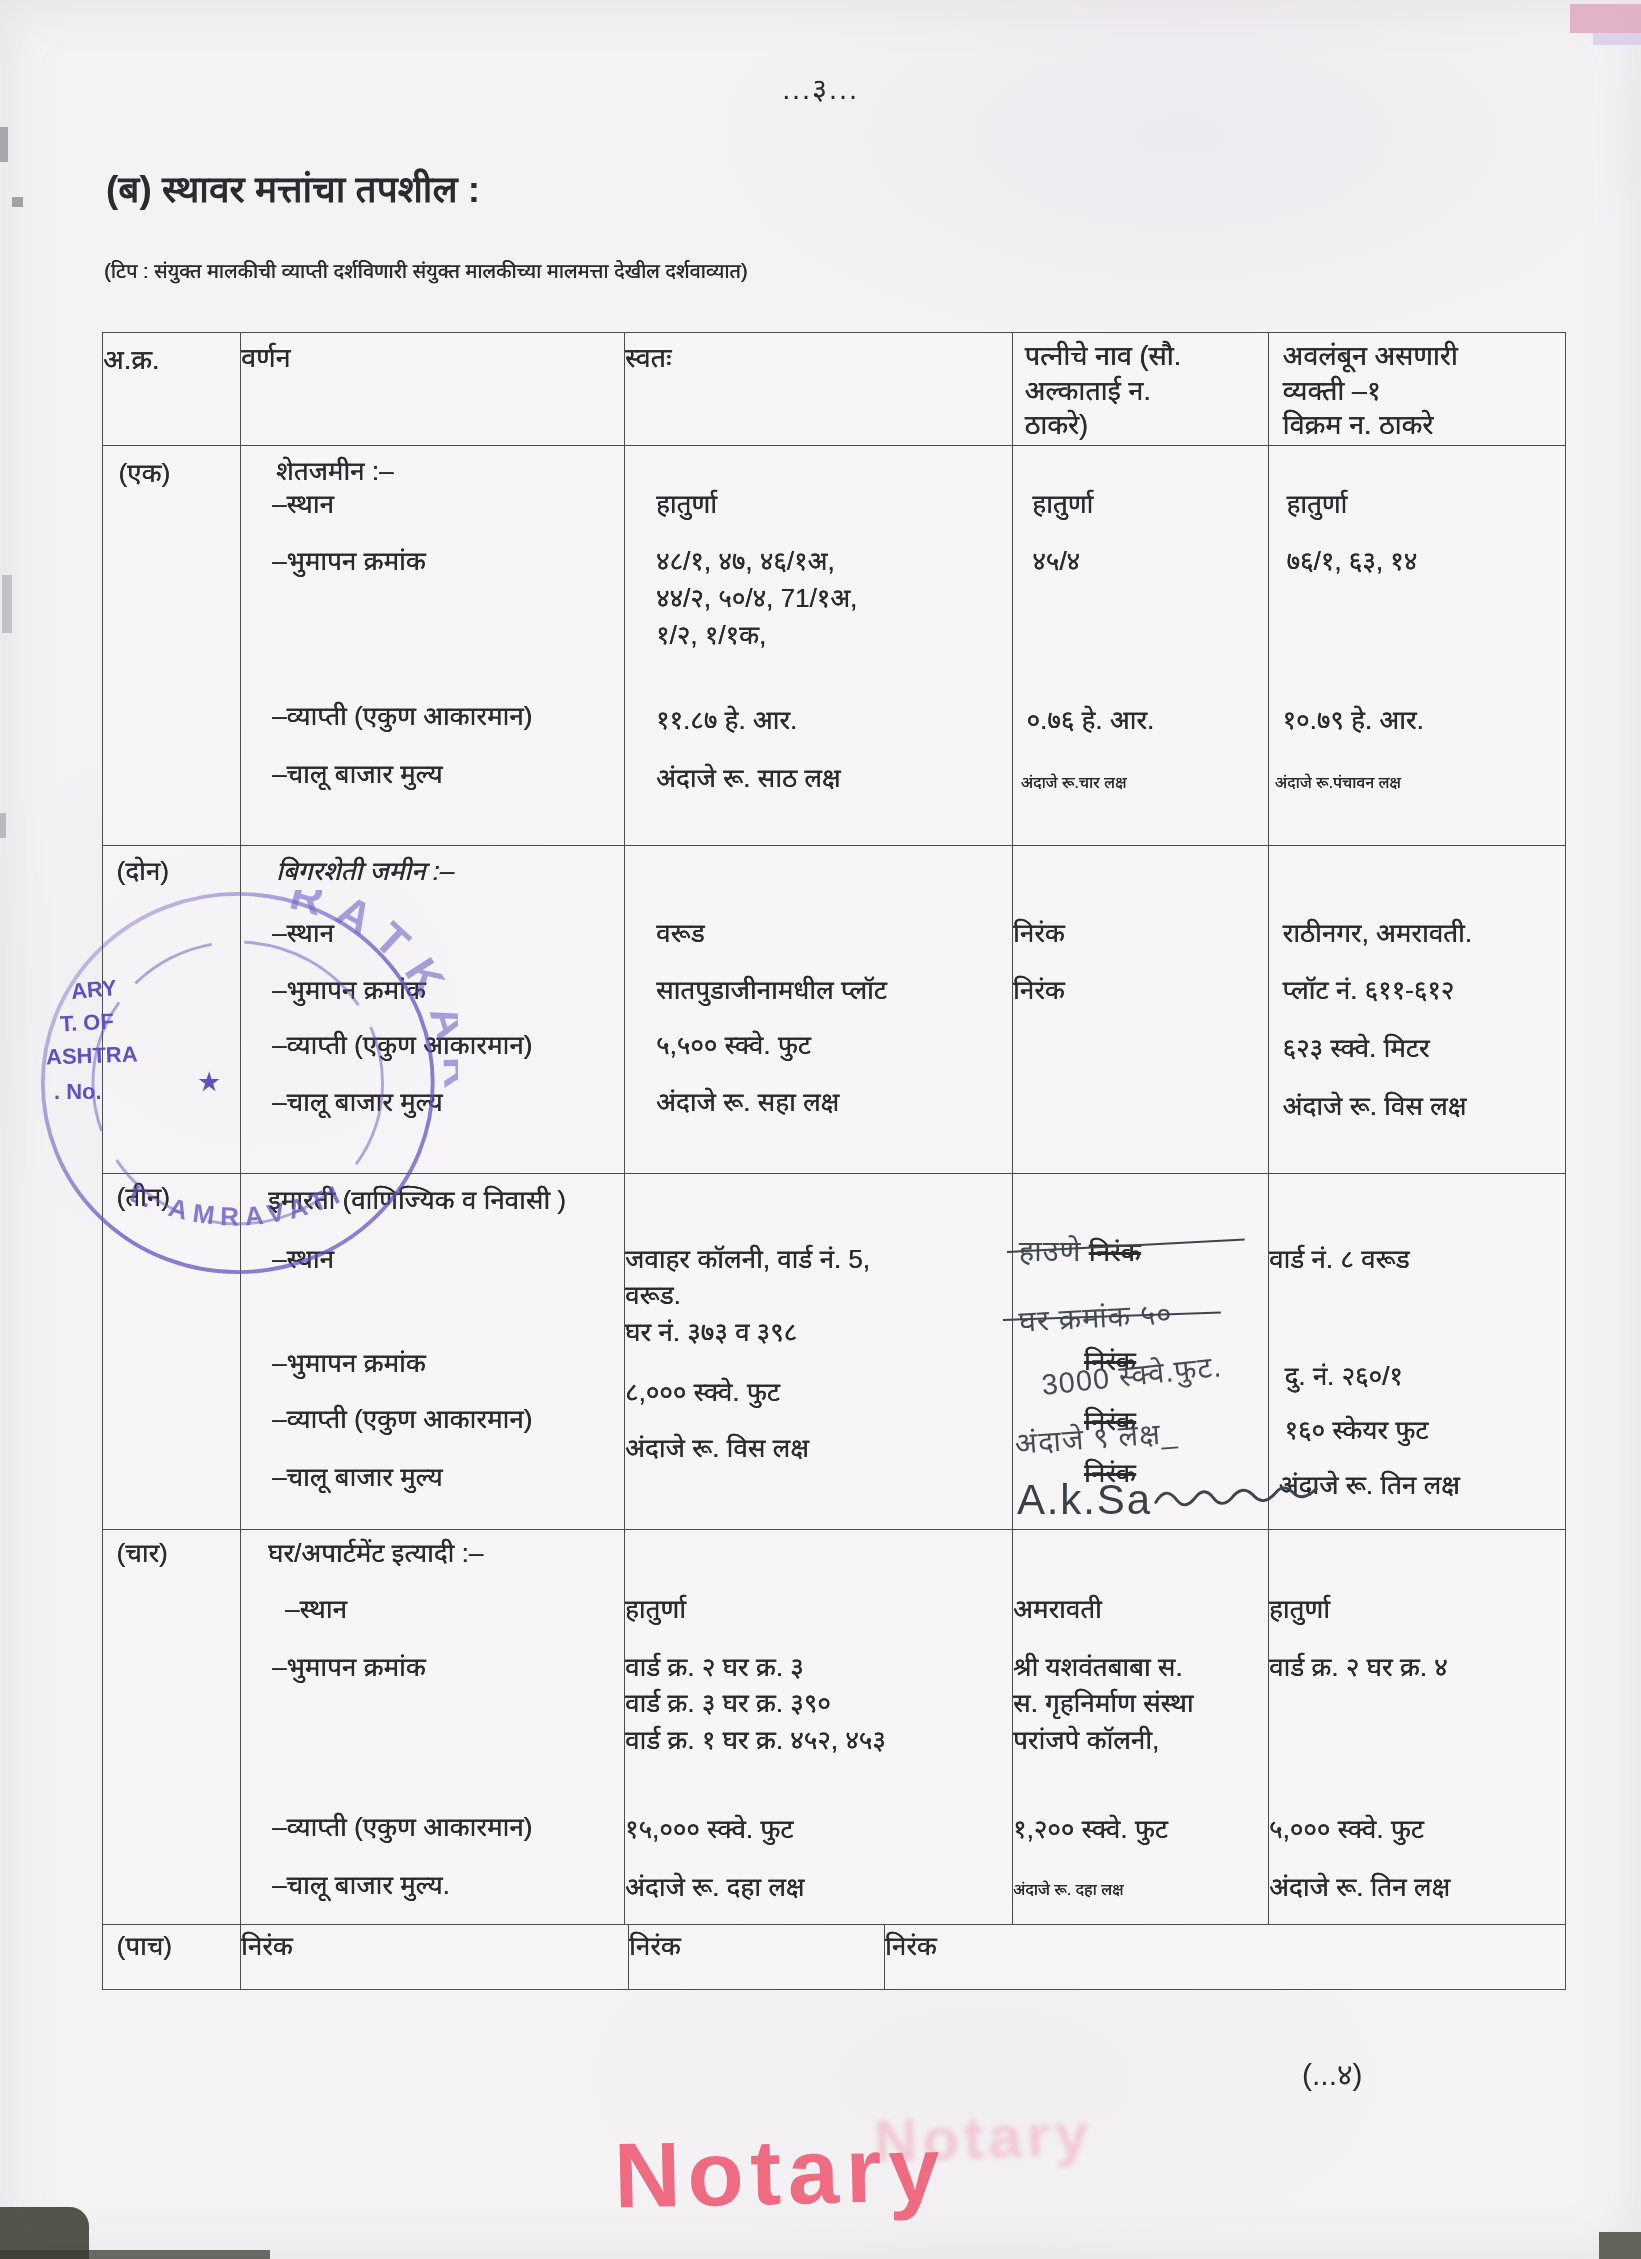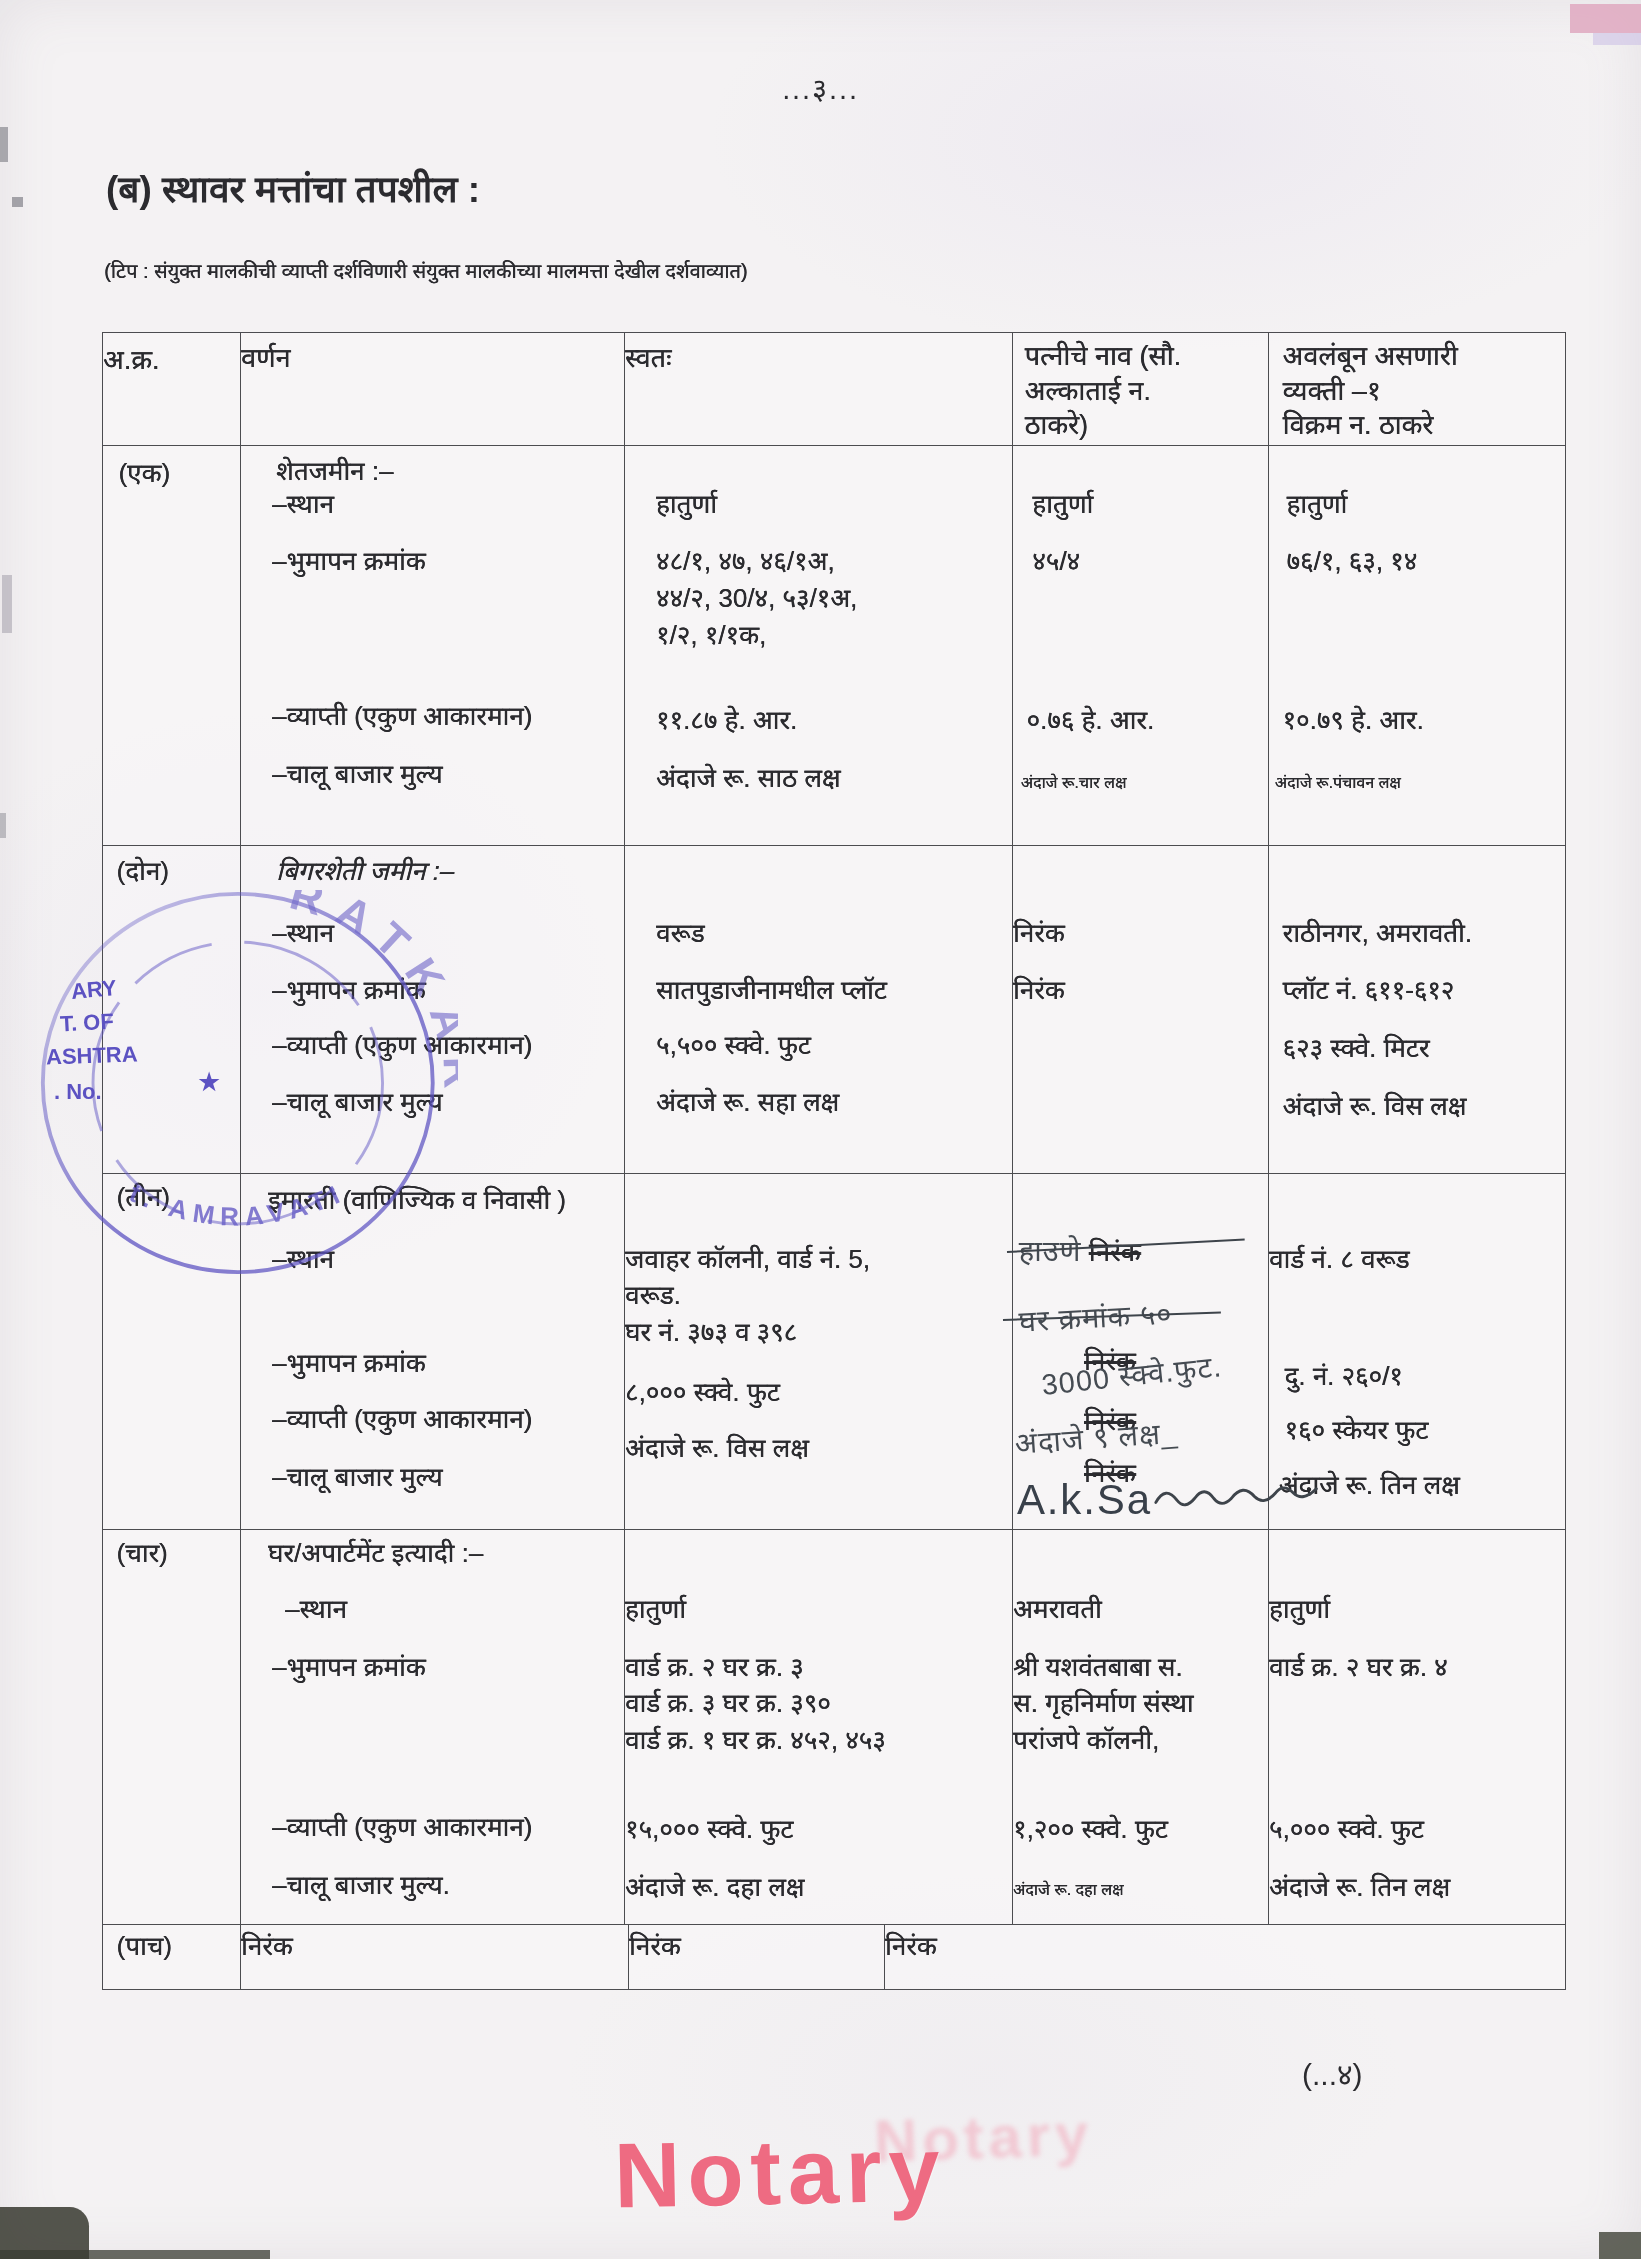--- a/index.html
+++ b/index.html
@@ -92,21 +92,21 @@
       <div class="cell c2">
         <div class="ln" style="top:7.7px;padding-left:35px;">शेतजमीन :–</div>
         <div class="ln" style="top:41px;">–स्थान</div>
         <div class="ln" style="top:98px;">–भुमापन क्रमांक</div>
         <div class="ln" style="top:253px;">–व्याप्ती (एकुण आकारमान)</div>
         <div class="ln" style="top:311px;">–चालू बाजार मुल्य</div>
       </div>
       <div class="cell c3">
         <div class="ln" style="top:41px;">हातुर्णा</div>
         <div class="ln" style="top:98px;">४८/१, ४७, ४६/१अ,</div>
-        <div class="ln" style="top:135px;">४४/२, 30/४, ५३/१अ,</div>
+        <div class="ln" style="top:135px;">४४/२, ५०/४, 71/१अ,</div>
         <div class="ln" style="top:172px;">१/२, १/१क,</div>
         <div class="ln" style="top:257px;">११.८७ हे. आर.</div>
         <div class="ln" style="top:315px;">अंदाजे रू. साठ लक्ष</div>
       </div>
       <div class="cell c4">
         <div class="ln" style="top:41px;padding-left:19.3px;">हातुर्णा</div>
         <div class="ln" style="top:98px;padding-left:19.3px;">४५/४</div>
         <div class="ln" style="top:257px;padding-left:13.5px;">०.७६ हे. आर.</div>
         <div class="ln sm" style="top:319px;padding-left:7.7px;">अंदाजे रू.चार लक्ष</div>
       </div>

